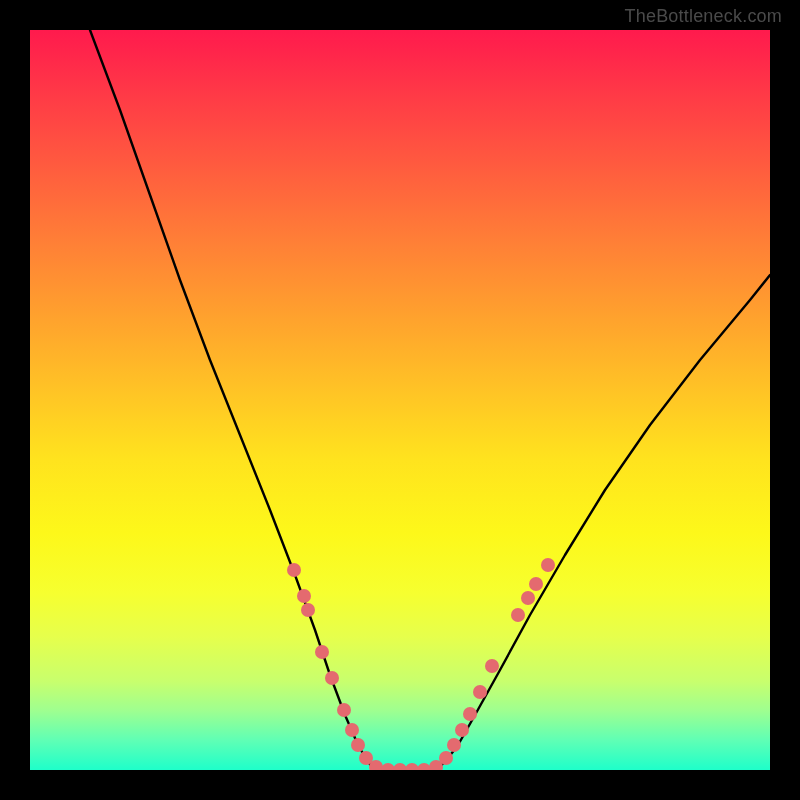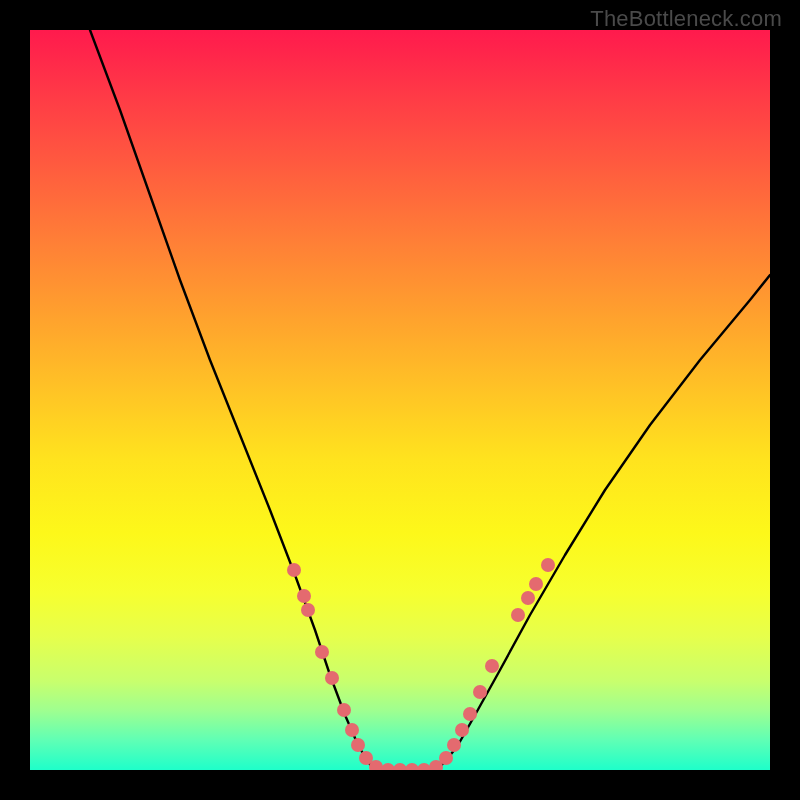--- a/index.html
+++ b/index.html
@@ -43,21 +43,21 @@
       #9eff90 92%,
       #5fffb5 96%,
       #1effca 100%
     );
   }
   .watermark {
     position: absolute;
     top: 6px;
     right: 18px;
     color: #4a4a4a;
-    font-size: 22px;
+    font-size: 18px;
     font-weight: 500;
     letter-spacing: 0.2px;
     z-index: 50;
   }
   svg.curves {
     position: absolute;
     inset: 0;
     z-index: 20;
   }
   .dot {

